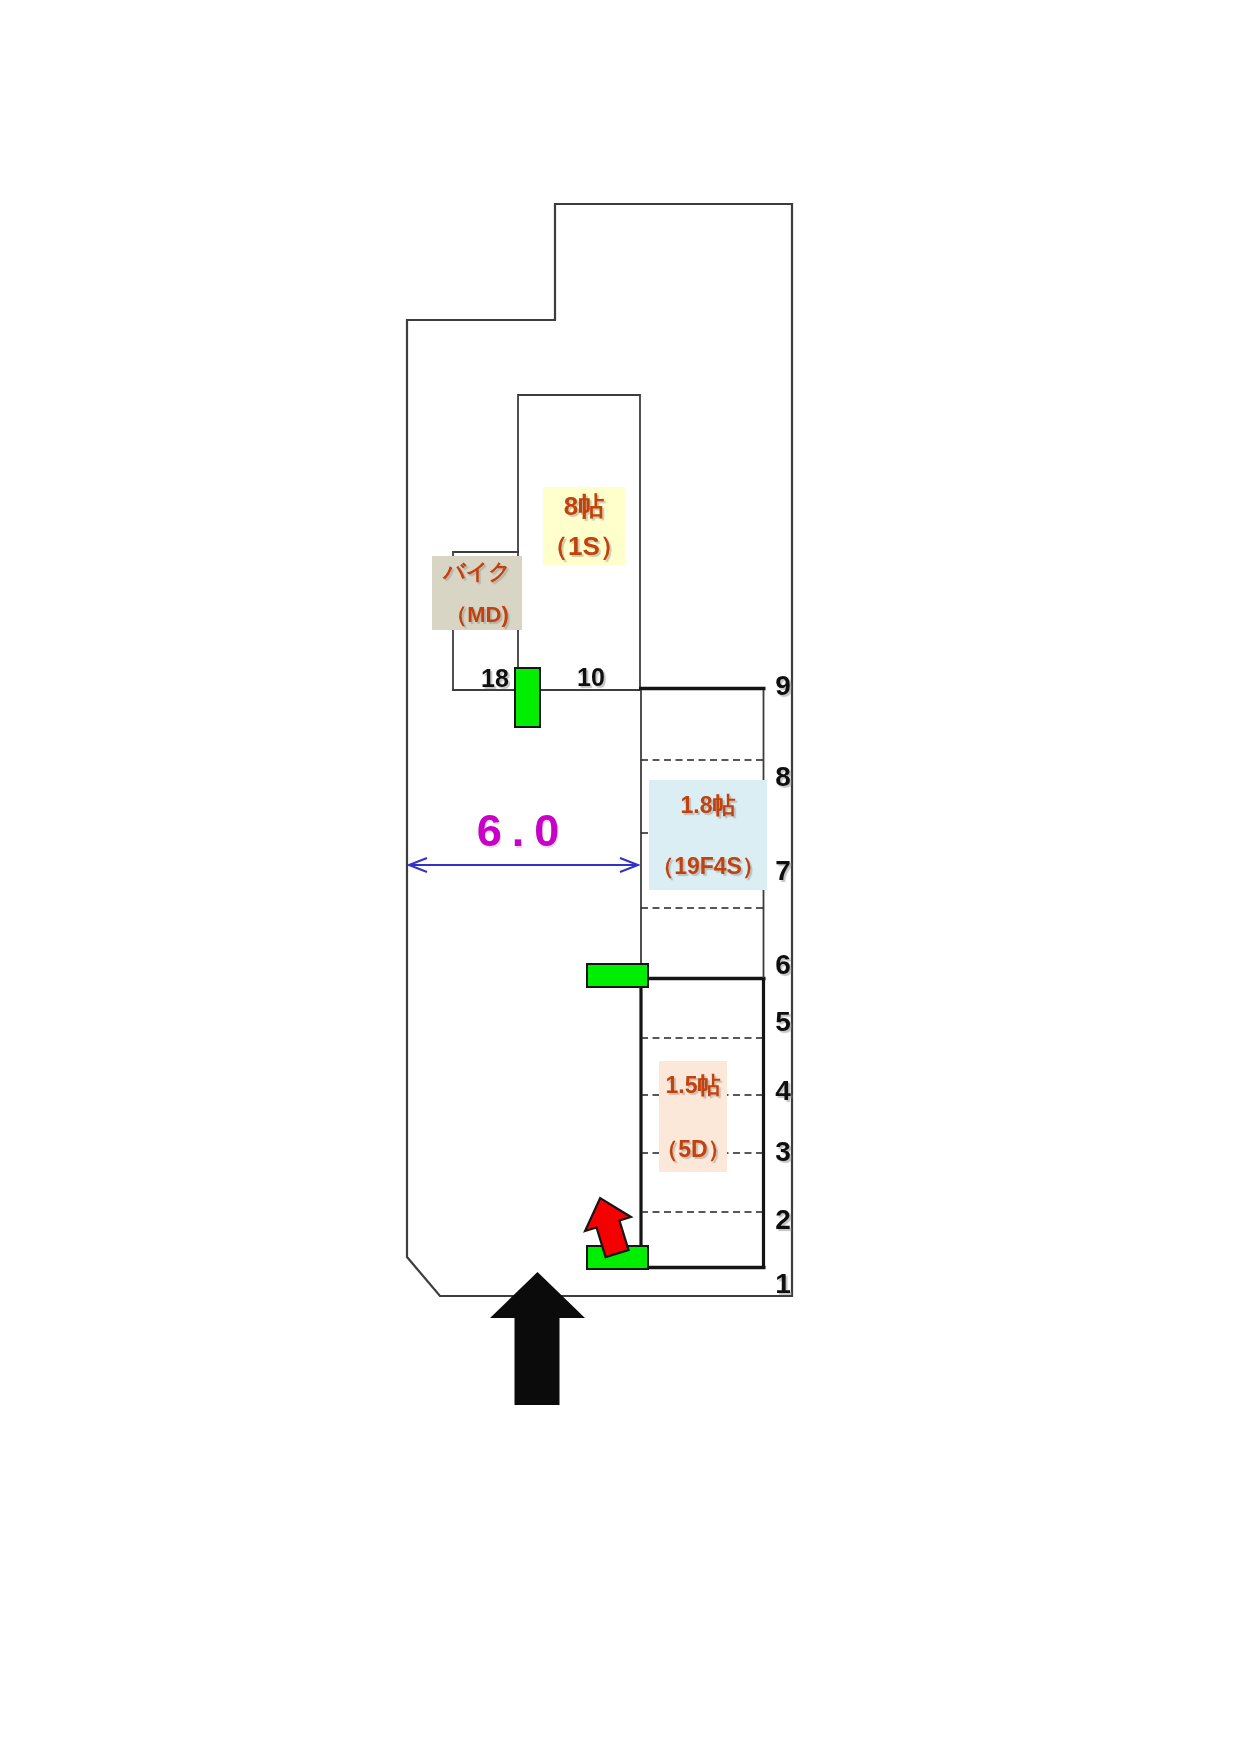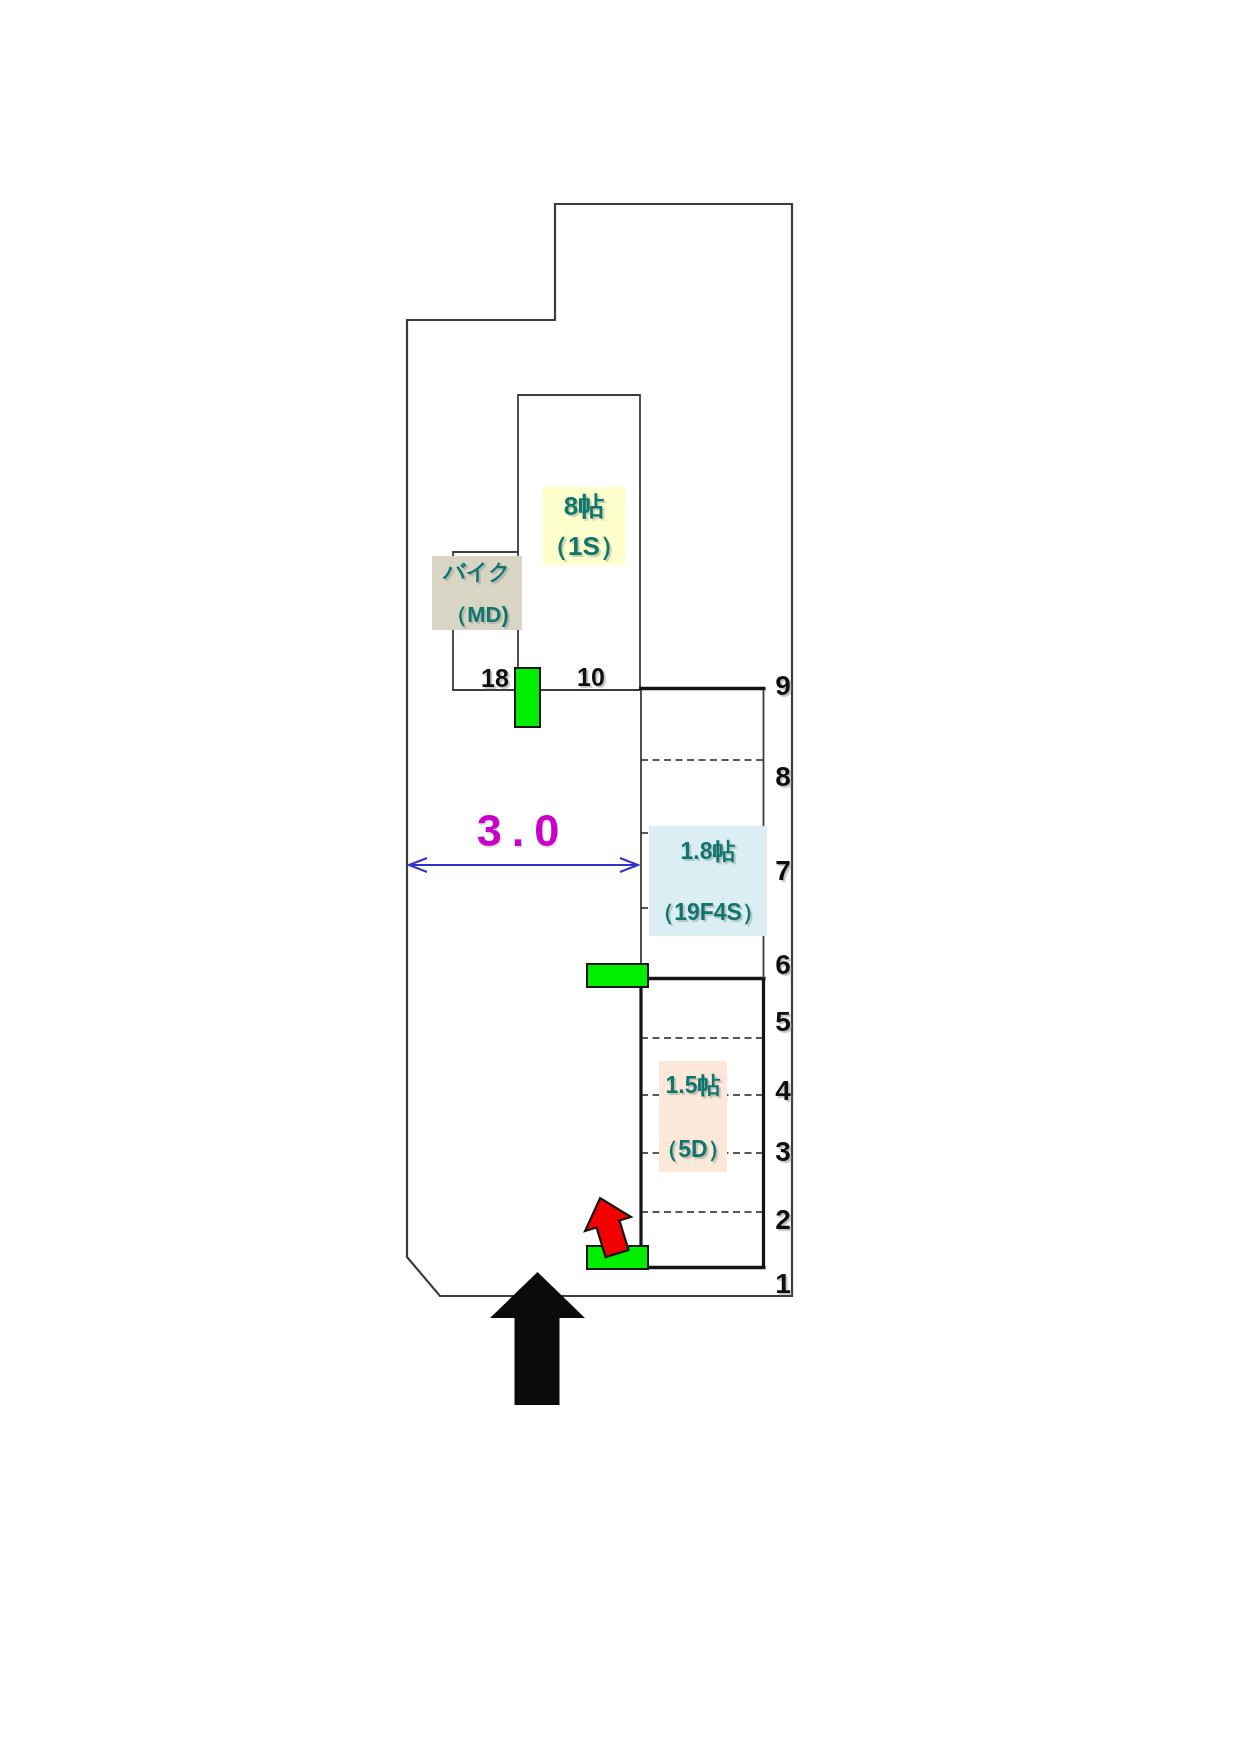--- a/index.html
+++ b/index.html
@@ -3,26 +3,26 @@
 <meta charset="utf-8">
 <style>
   html,body{margin:0;padding:0;background:#fff;}
   .canvas{
     position:relative;width:1241px;height:1755px;background:#ffffff;overflow:hidden;
     font-family:"Liberation Sans","DejaVu Sans",sans-serif;color:#111;
   }
   .canvas svg{position:absolute;left:0;top:0;}
   .label-box{
     position:absolute;display:flex;flex-direction:column;align-items:center;
-    font-weight:bold;color:#0f766e;text-align:center;
+    font-weight:bold;color:#c2410c;text-align:center;
     text-shadow:2px 2px 1px rgba(140,140,140,.45);
   }
   .box-8jo{left:543px;top:487px;width:82px;height:78px;background:#FFFFCC;font-size:26px;justify-content:center;gap:5px;}
   .box-bike{left:432px;top:556px;width:90px;height:74px;background:#D9D5C5;font-size:22px;justify-content:center;gap:13px;}
-  .box-18jo{left:649px;top:826px;width:118px;height:110px;background:#DAEEF3;font-size:23px;justify-content:space-between;padding:10px 8px 8px;box-sizing:border-box;}
+  .box-18jo{left:649px;top:780px;width:118px;height:110px;background:#DAEEF3;font-size:23px;justify-content:space-between;padding:10px 8px 8px;box-sizing:border-box;}
   .box-15jo{left:659px;top:1061px;width:68px;height:111px;background:#FCE8D8;font-size:23px;justify-content:space-between;padding:9px 0 7px;box-sizing:border-box;}
   .green-marker{position:absolute;background:#00EE00;border:2px solid #161616;box-sizing:border-box;}
   .gm1{left:514px;top:667px;width:27px;height:61px;}
   .gm2{left:586px;top:963px;width:63px;height:25px;}
   .gm3{left:586px;top:1245px;width:63px;height:25px;}
   .stall-num{
     position:absolute;width:34px;text-align:center;font-weight:bold;font-size:28px;line-height:28px;
     color:#0f0f0f;text-shadow:2px 2px 1px rgba(140,140,140,.5);
   }
   .col-num{left:766px;}
@@ -114,16 +114,16 @@
   <span class="stall-num col-num" style="top:672px;">9</span>
   <span class="stall-num col-num" style="top:763px;">8</span>
   <span class="stall-num col-num" style="top:857px;">7</span>
   <span class="stall-num col-num" style="top:951px;">6</span>
   <span class="stall-num col-num" style="top:1008px;">5</span>
   <span class="stall-num col-num" style="top:1077px;">4</span>
   <span class="stall-num col-num" style="top:1138px;">3</span>
   <span class="stall-num col-num" style="top:1206px;">2</span>
   <span class="stall-num col-num" style="top:1270px;">1</span>
 
-  <div class="dim-value">3.0</div>
+  <div class="dim-value">6.0</div>
 
 
 </div>
 
 </body></html>

